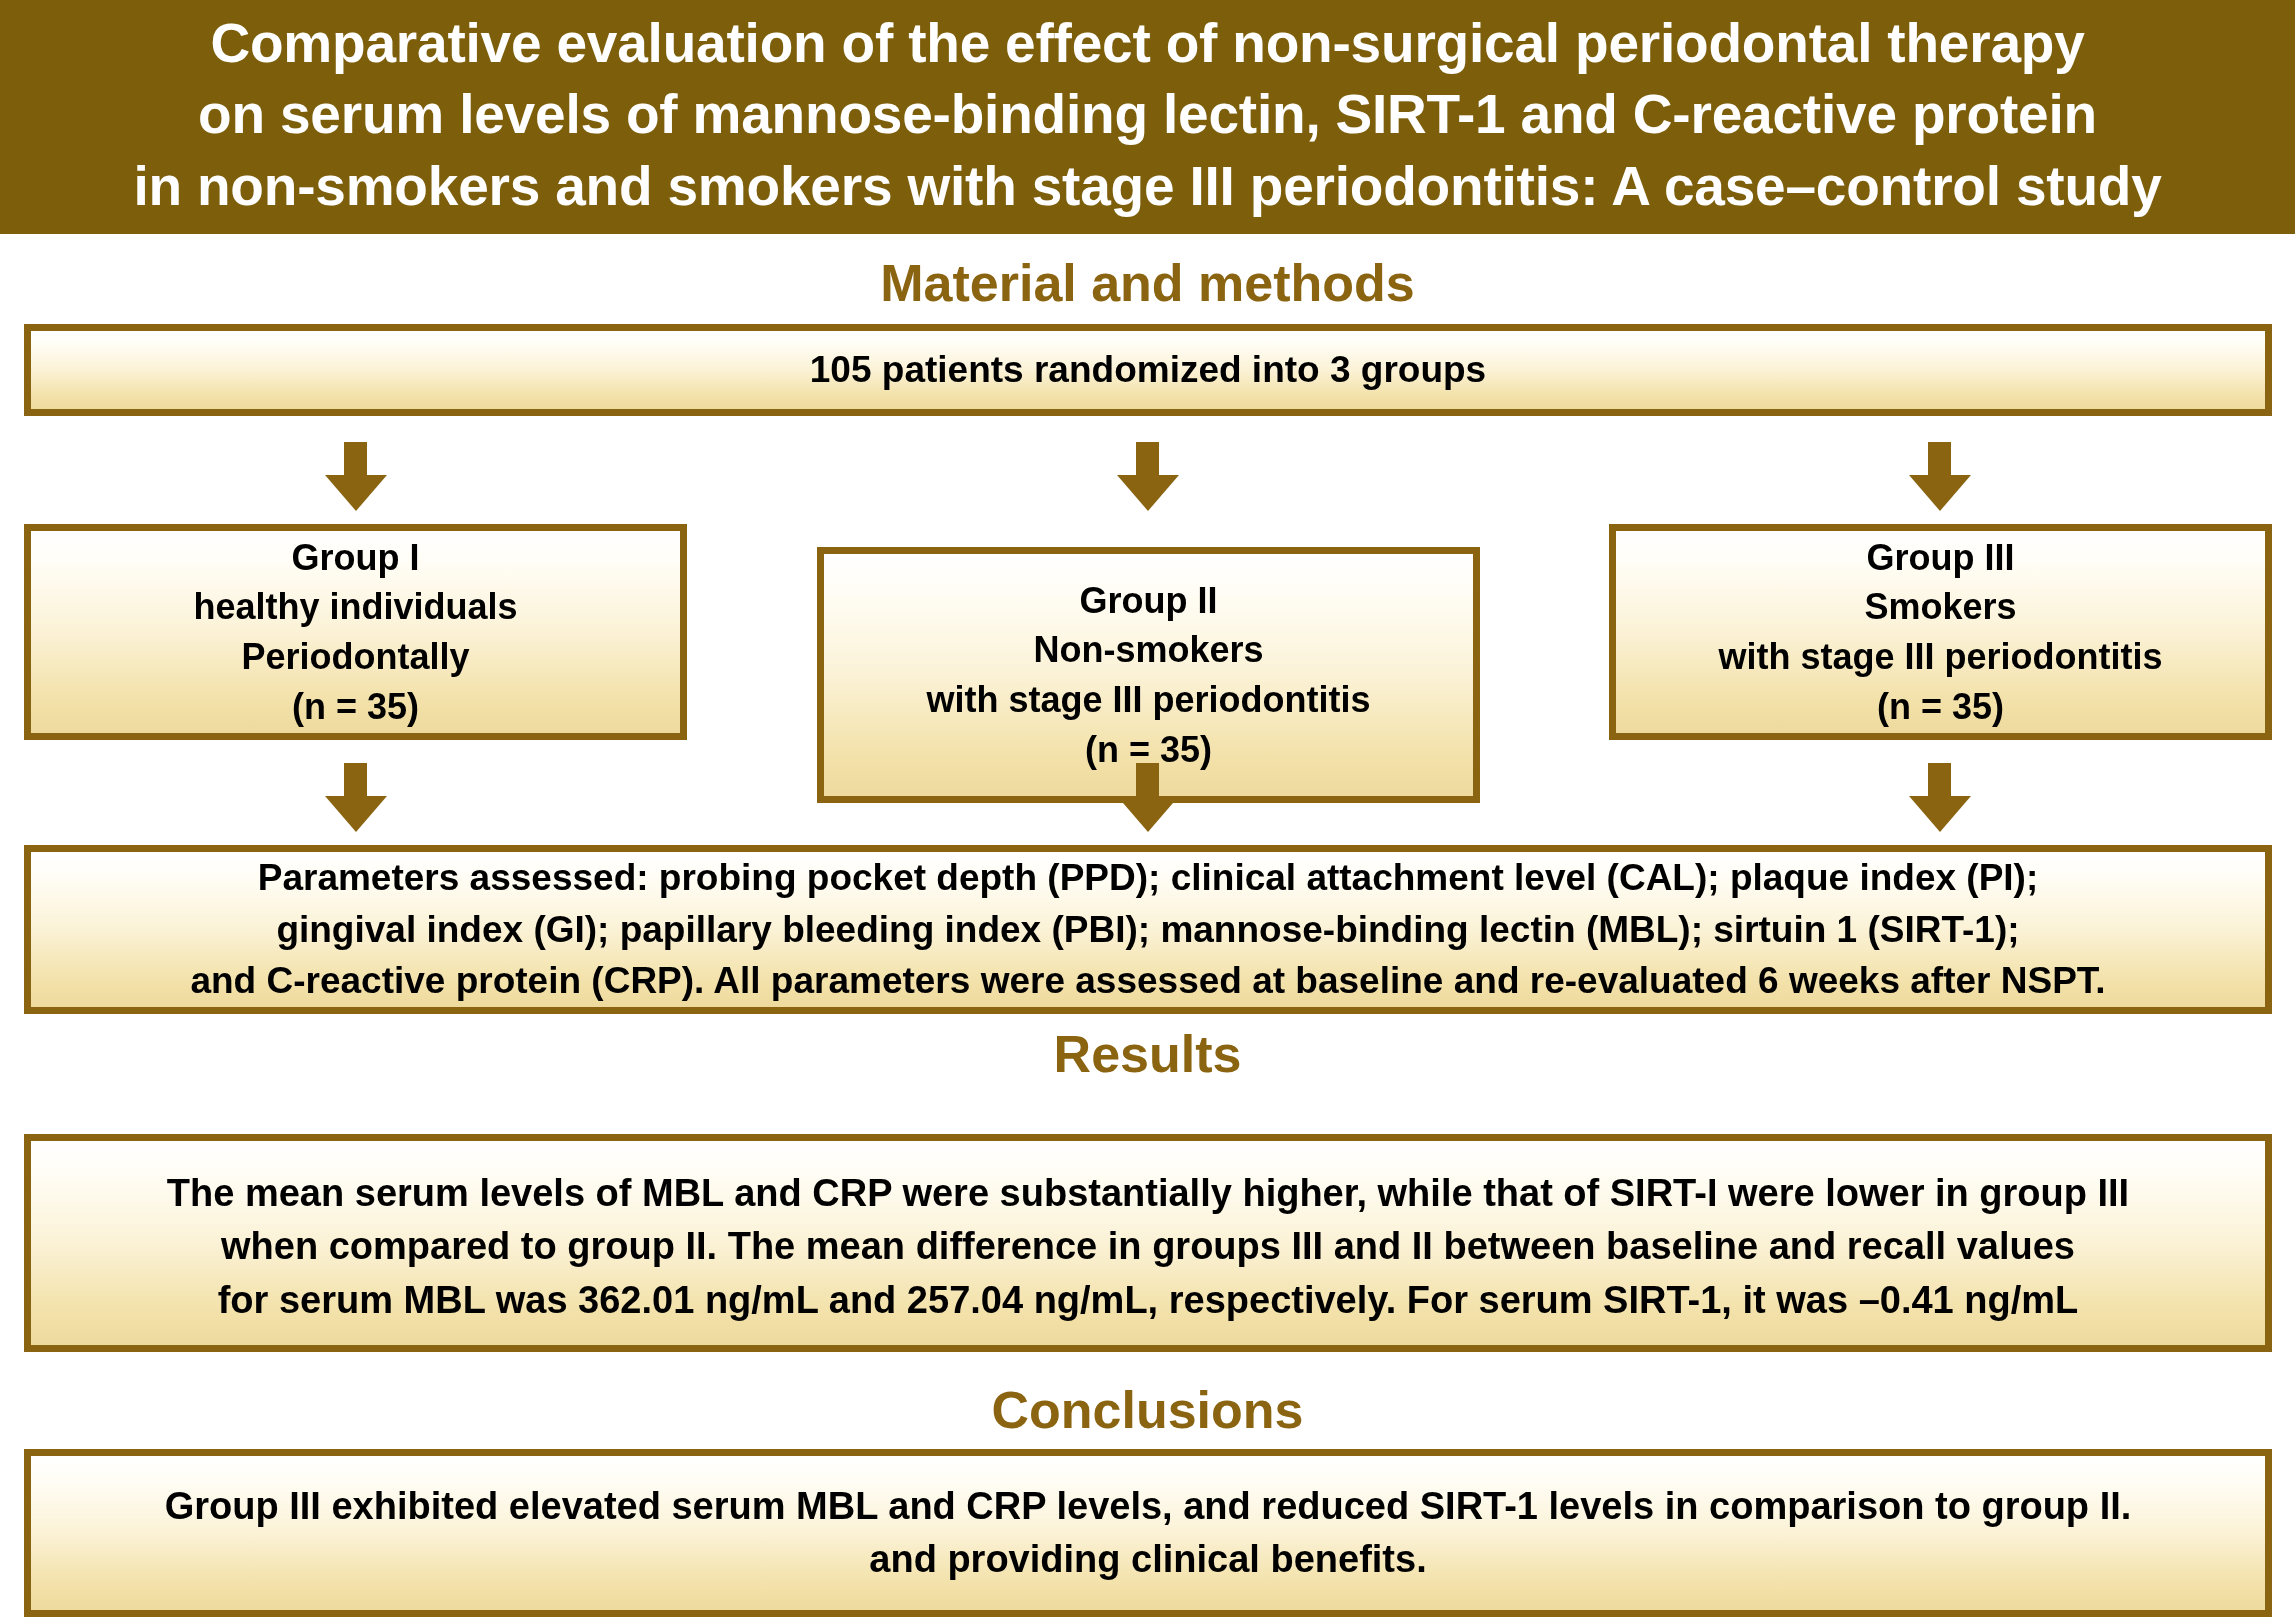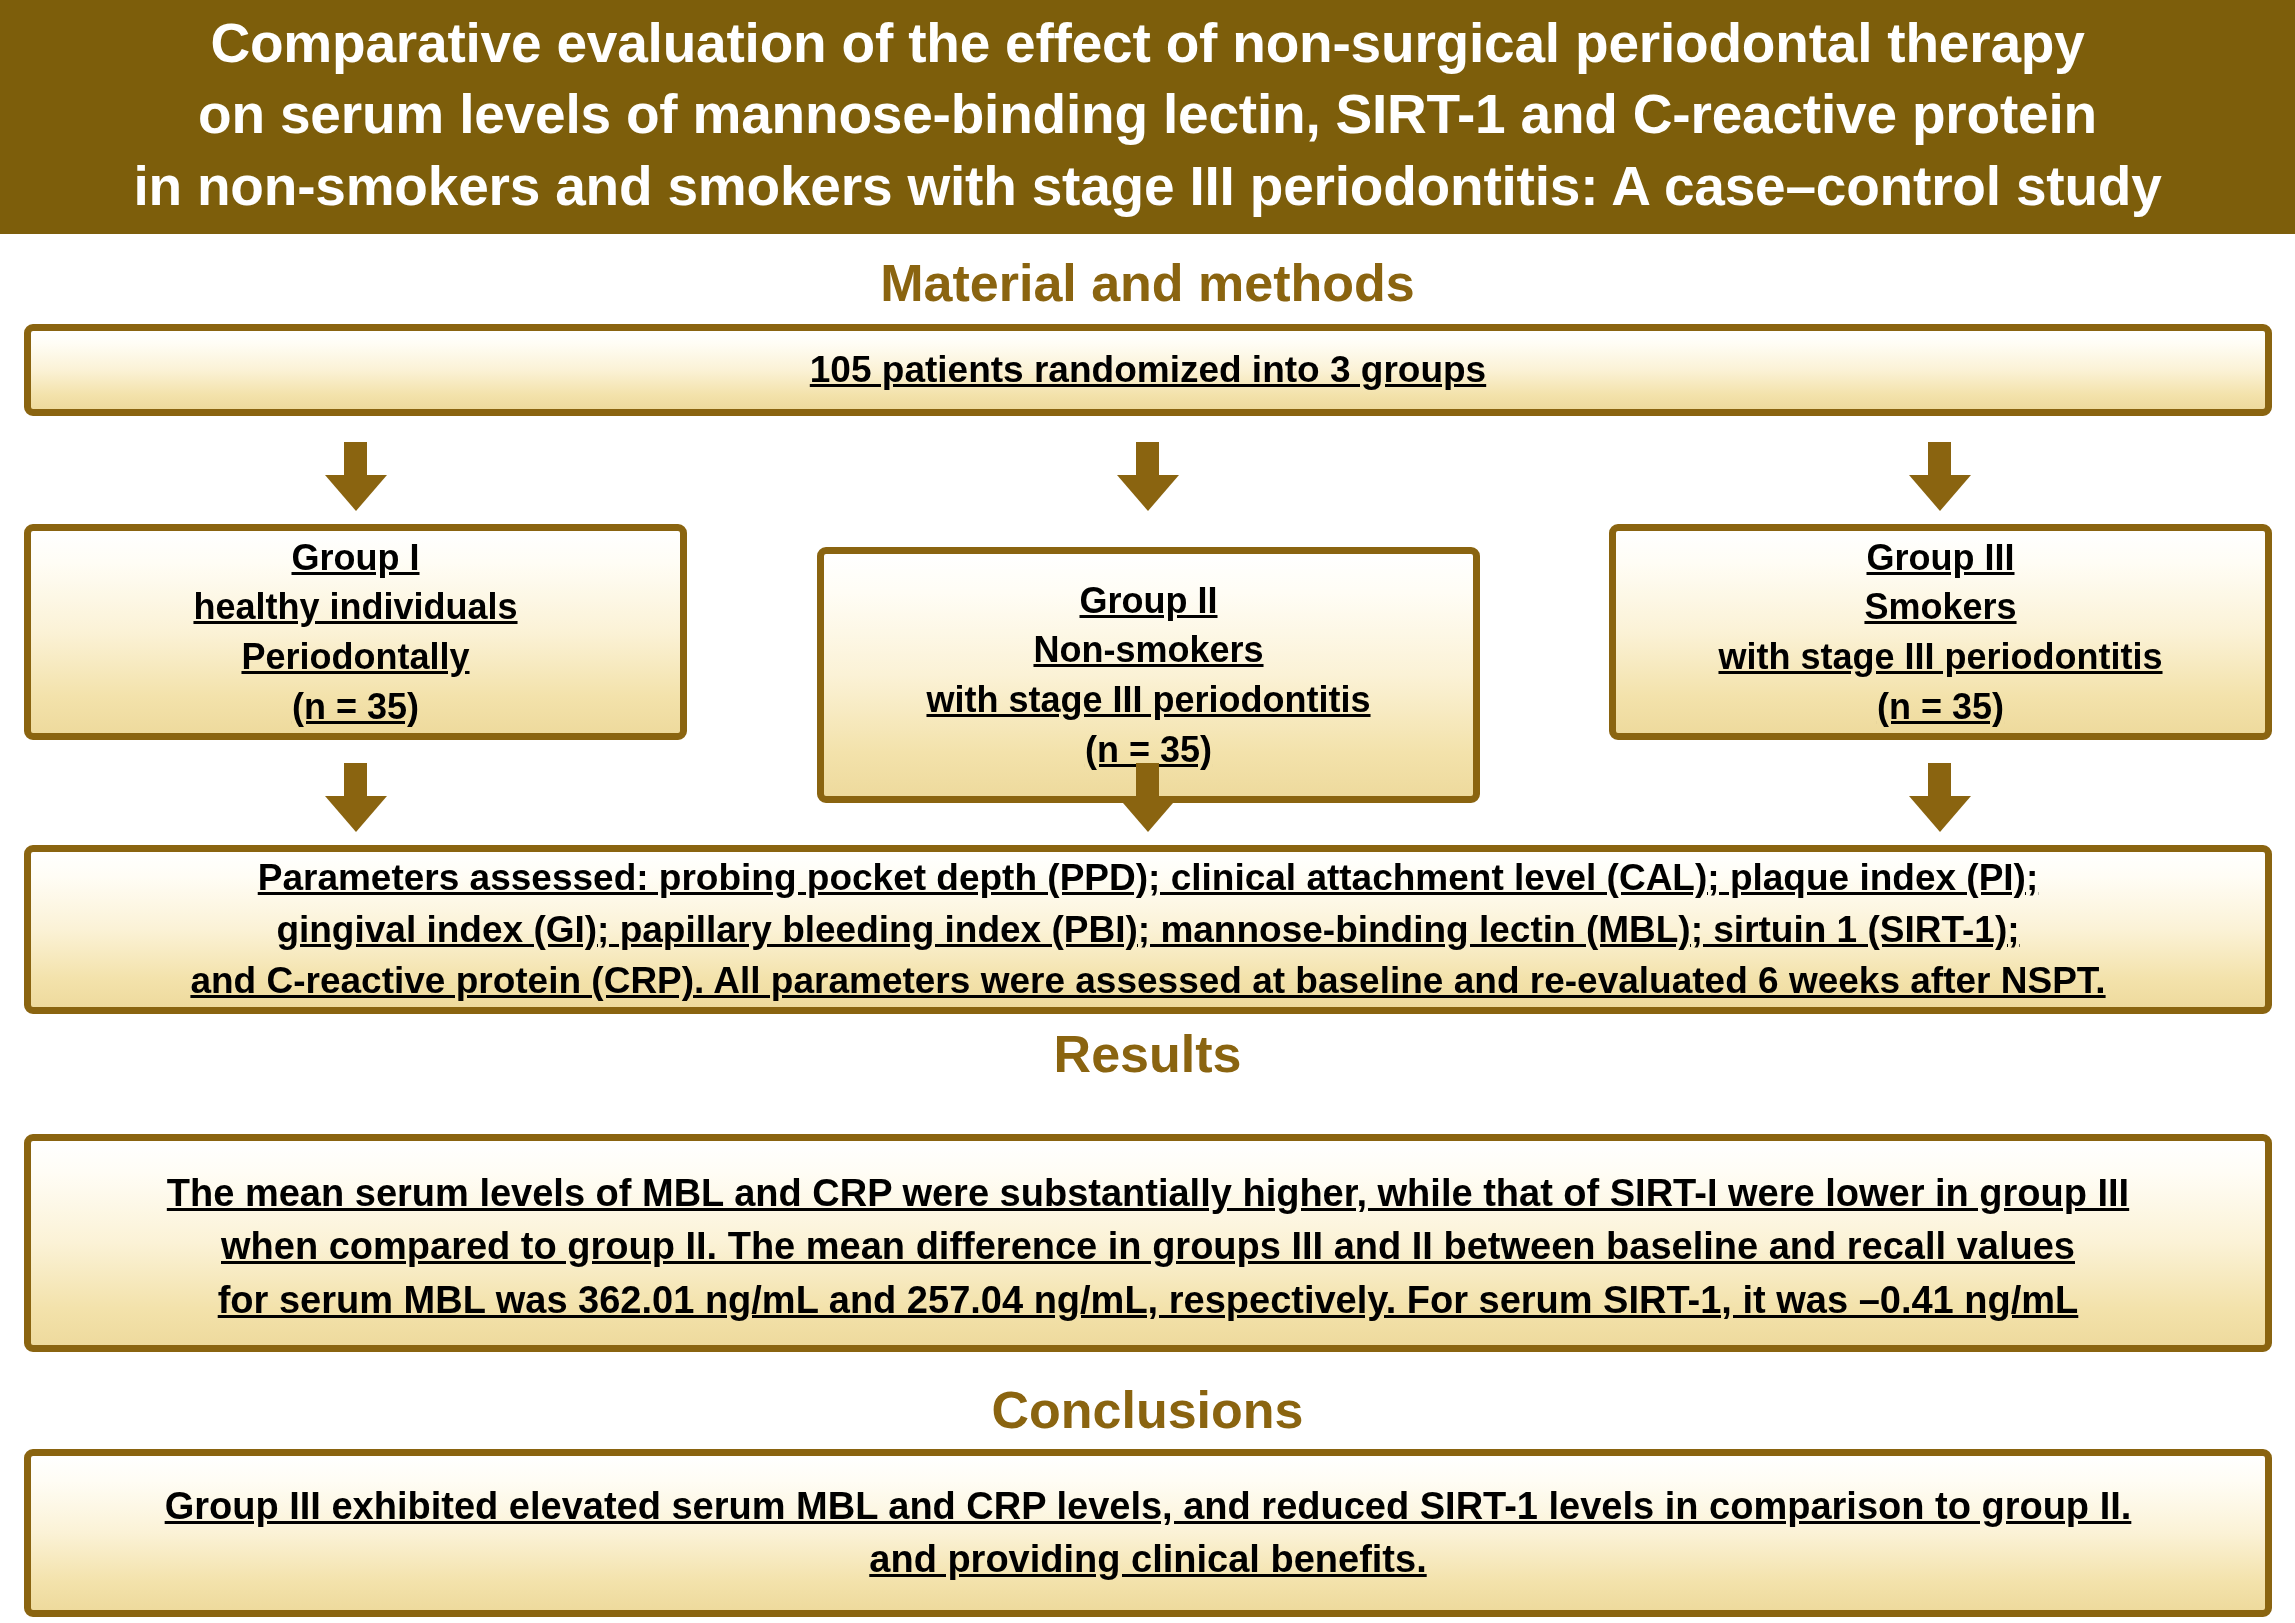--- a/index.html
+++ b/index.html
@@ -58,29 +58,28 @@
     font-size: 52px;
     font-weight: bold;
     line-height: 1;
     text-shadow: 1.4px 1.4px 0 rgba(255,255,255,0.45);
   }
 
   
   .gbox {
     position: absolute;
     border: 7.9px solid #8a6410;
-    border-radius: 9px;
+    border-radius: 0;
     background: linear-gradient(to bottom, #ffffff 0%, #fffdf5 16%, #fbf2d6 50%, #f3e2ab 82%, #eeda9d 100%);
     box-sizing: border-box;
     display: flex;
     align-items: center;
     justify-content: center;
     text-align: center;
     padding: 7px 12px;
-    text-decoration: underline;
   }
   .gbox .btext {
     font-size: 36px;
     font-weight: bold;
     line-height: 1.33;
     color: #000000;
     width: 100%;
   }
   .gbox.single .btext {
     font-size: 37px;

